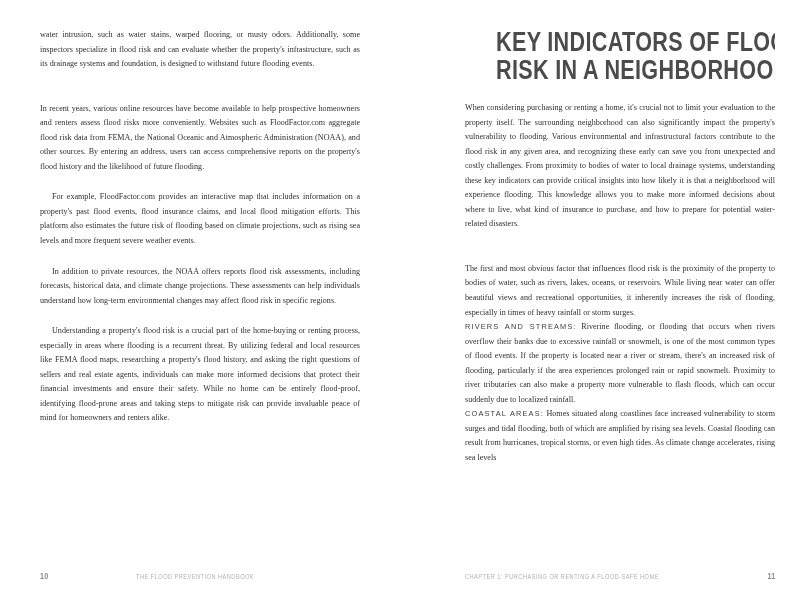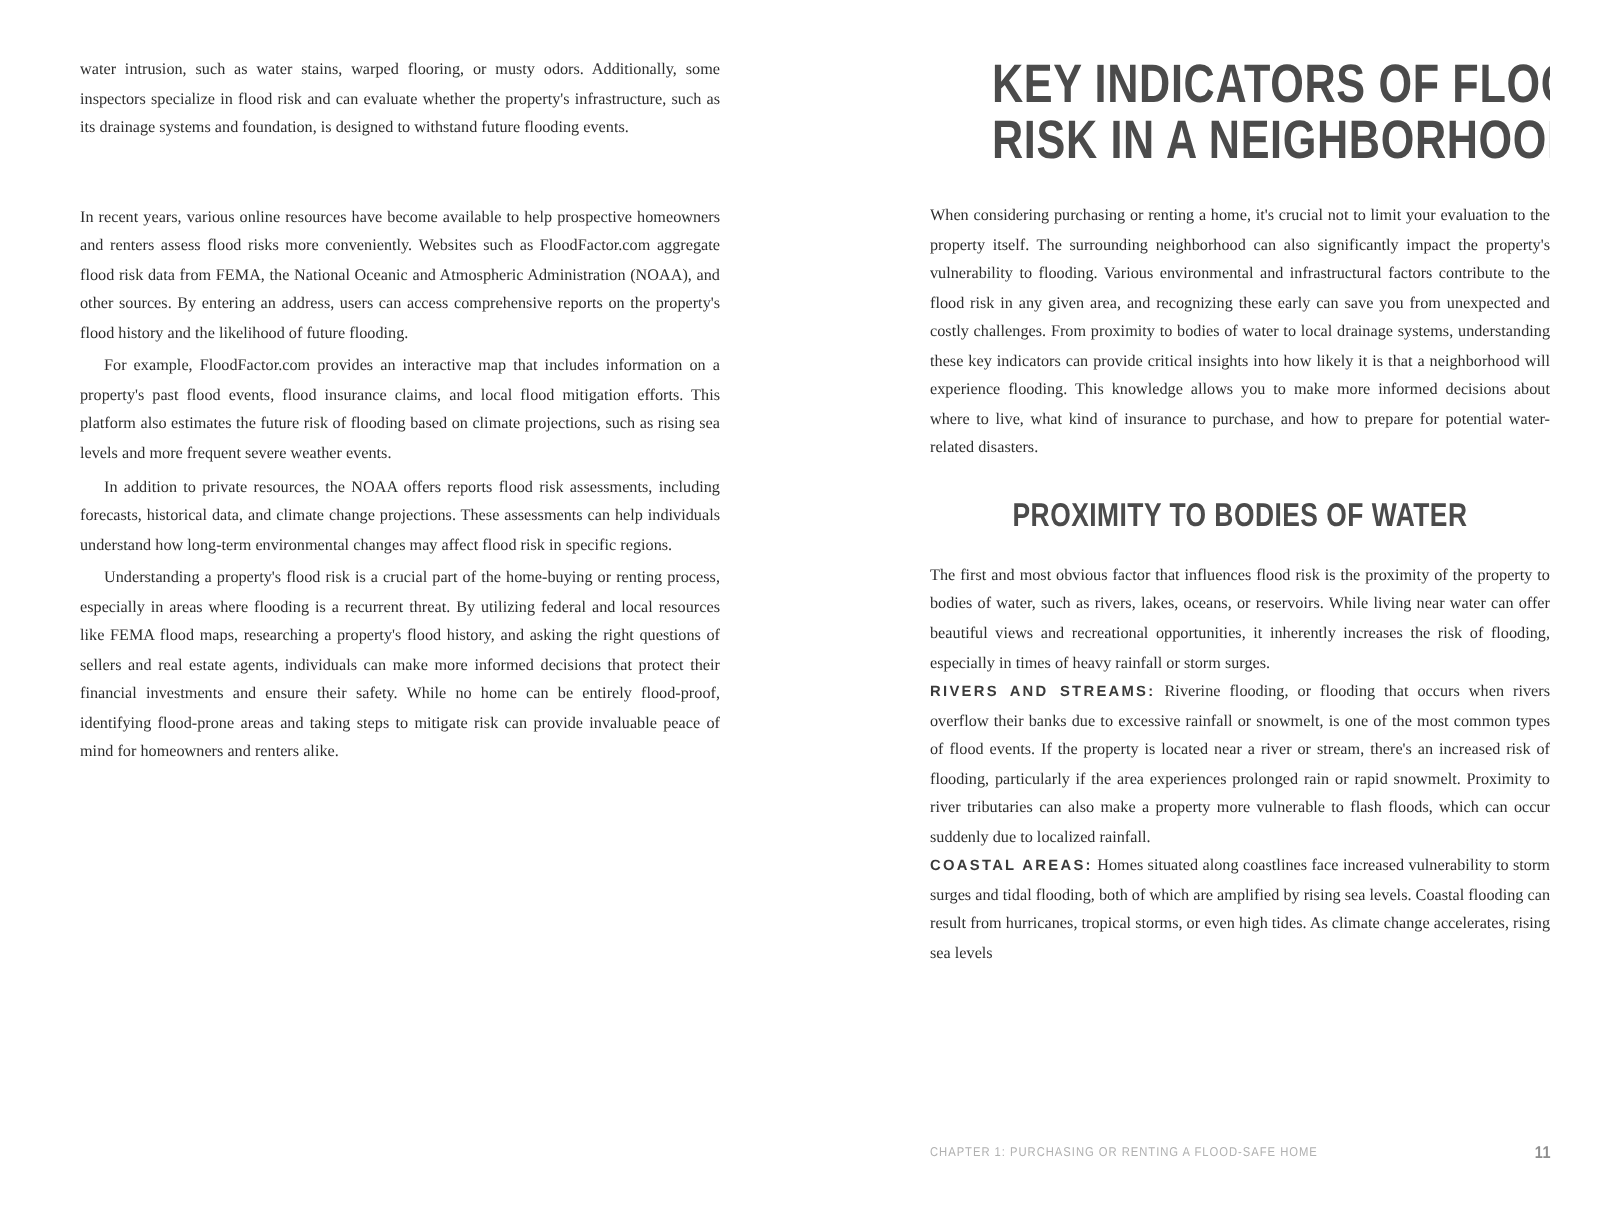--- a/index.html
+++ b/index.html
@@ -46,21 +46,21 @@
     font-family: "Liberation Serif", serif;
     font-size: 8.1px;
     line-height: 14.55px;
     color: #2e2e2e;
     text-align: justify;
     text-justify: inter-word;
     hyphens: none;
     letter-spacing: 0.01px;
   }
   p.body.indent { text-indent: 12px; }
-  p.body + p.body { margin-top: 2px; }
+  p.body + p.body { margin-top: 16px; }
 
   
   h1.chapter-head,
   h2.section-head,
   h2.sub-head {
     margin: 0;
     font-family: "Liberation Sans Narrow", "Liberation Sans", sans-serif;
     font-weight: bold;
     color: #4b4b4b;
     text-align: center;
@@ -93,21 +93,21 @@
   .head-wrap { width: 100%; }
 
   .sp-after-head-lg { height: 17px; }
   .sp-after-head-md { height: 13px; }
   .sp-before-head   { height: 17px; }
   .sp-para          { height: 0px; }
 
   
   .runin {
     font-family: "Liberation Sans Narrow", "Liberation Sans", sans-serif;
-    font-weight: bold;
+    font-weight: normal;
     font-size: 7.4px;
     letter-spacing: 1.15px;
     color: #3a3a3a;
     text-transform: uppercase;
   }
 
   
   .footer {
     position: absolute;
     left: 0;
@@ -165,41 +165,45 @@
 
       <div class="sp-after-head-md"></div>
 
       <p class="body">In recent years, various online resources have become available to help prospective homeowners and renters assess flood risks more conveniently. Websites such as FloodFactor.com aggregate flood risk data from FEMA, the National Oceanic and Atmospheric Administration (NOAA), and other sources. By entering an address, users can access comprehensive reports on the property's flood history and the likelihood of future flooding.</p>
       <p class="body indent">For example, FloodFactor.com provides an interactive map that includes information on a property's past flood events, flood insurance claims, and local flood mitigation efforts. This platform also estimates the future risk of flooding based on climate projections, such as rising sea levels and more frequent severe weather events.</p>
       <p class="body indent">In addition to private resources, the NOAA offers reports flood risk assessments, including forecasts, historical data, and climate change projections. These assessments can help individuals understand how long-term environmental changes may affect flood risk in specific regions.</p>
       <p class="body indent">Understanding a property's flood risk is a crucial part of the home-buying or renting process, especially in areas where flooding is a recurrent threat. By utilizing federal and local resources like FEMA flood maps, researching a property's flood history, and asking the right questions of sellers and real estate agents, individuals can make more informed decisions that protect their financial investments and ensure their safety. While no home can be entirely flood-proof, identifying flood-prone areas and taking steps to mitigate risk can provide invaluable peace of mind for homeowners and renters alike.</p>
 
     </div>
 
+    <div class="footer footer-left">
+      <div class="foot-row">
+        <span class="folio">10</span>
+        <span class="spacer"></span>
+        <span class="running-head">The Flood Prevention Handbook</span>
+      </div>
+    </div>
   </div>
 
   <div class="page page-right">
     <div class="content">
 
       <div class="head-wrap">
         <h1 class="chapter-head">
           <span class="ln">Key Indicators of Flood</span>
           <span class="ln">Risk in a Neighborhood</span>
         </h1>
       </div>
 
       <div class="sp-after-head-lg"></div>
 
       <p class="body">When considering purchasing or renting a home, it's crucial not to limit your evaluation to the property itself. The surrounding neighborhood can also significantly impact the property's vulnerability to flooding. Various environmental and infrastructural factors contribute to the flood risk in any given area, and recognizing these early can save you from unexpected and costly challenges. From proximity to bodies of water to local drainage systems, understanding these key indicators can provide critical insights into how likely it is that a neighborhood will experience flooding. This knowledge allows you to make more informed decisions about where to live, what kind of insurance to purchase, and how to prepare for potential water-related disasters.</p>
 
       <div class="sp-before-head"></div>
 
-      <div class="head-wrap">
-        <h2 class="sub-head">Proximity to Bodies of Water</h2>
-      </div>
 
       <div class="sp-after-head-md"></div>
 
       <p class="body">The first and most obvious factor that influences flood risk is the proximity of the property to bodies of water, such as rivers, lakes, oceans, or reservoirs. While living near water can offer beautiful views and recreational opportunities, it inherently increases the risk of flooding, especially in times of heavy rainfall or storm surges.</p>
 
       <div class="sp-para"></div>
 
       <p class="body">
         <span class="runin">Rivers and Streams:</span><span> Riverine flooding, or flooding that occurs when rivers overflow their banks due to excessive rainfall or snowmelt, is one of the most common types of flood events. If the property is located near a river or stream, there's an increased risk of flooding, particularly if the area experiences prolonged rain or rapid snowmelt. Proximity to river tributaries can also make a property more vulnerable to flash floods, which can occur suddenly due to localized rainfall.</span>
       </p>

